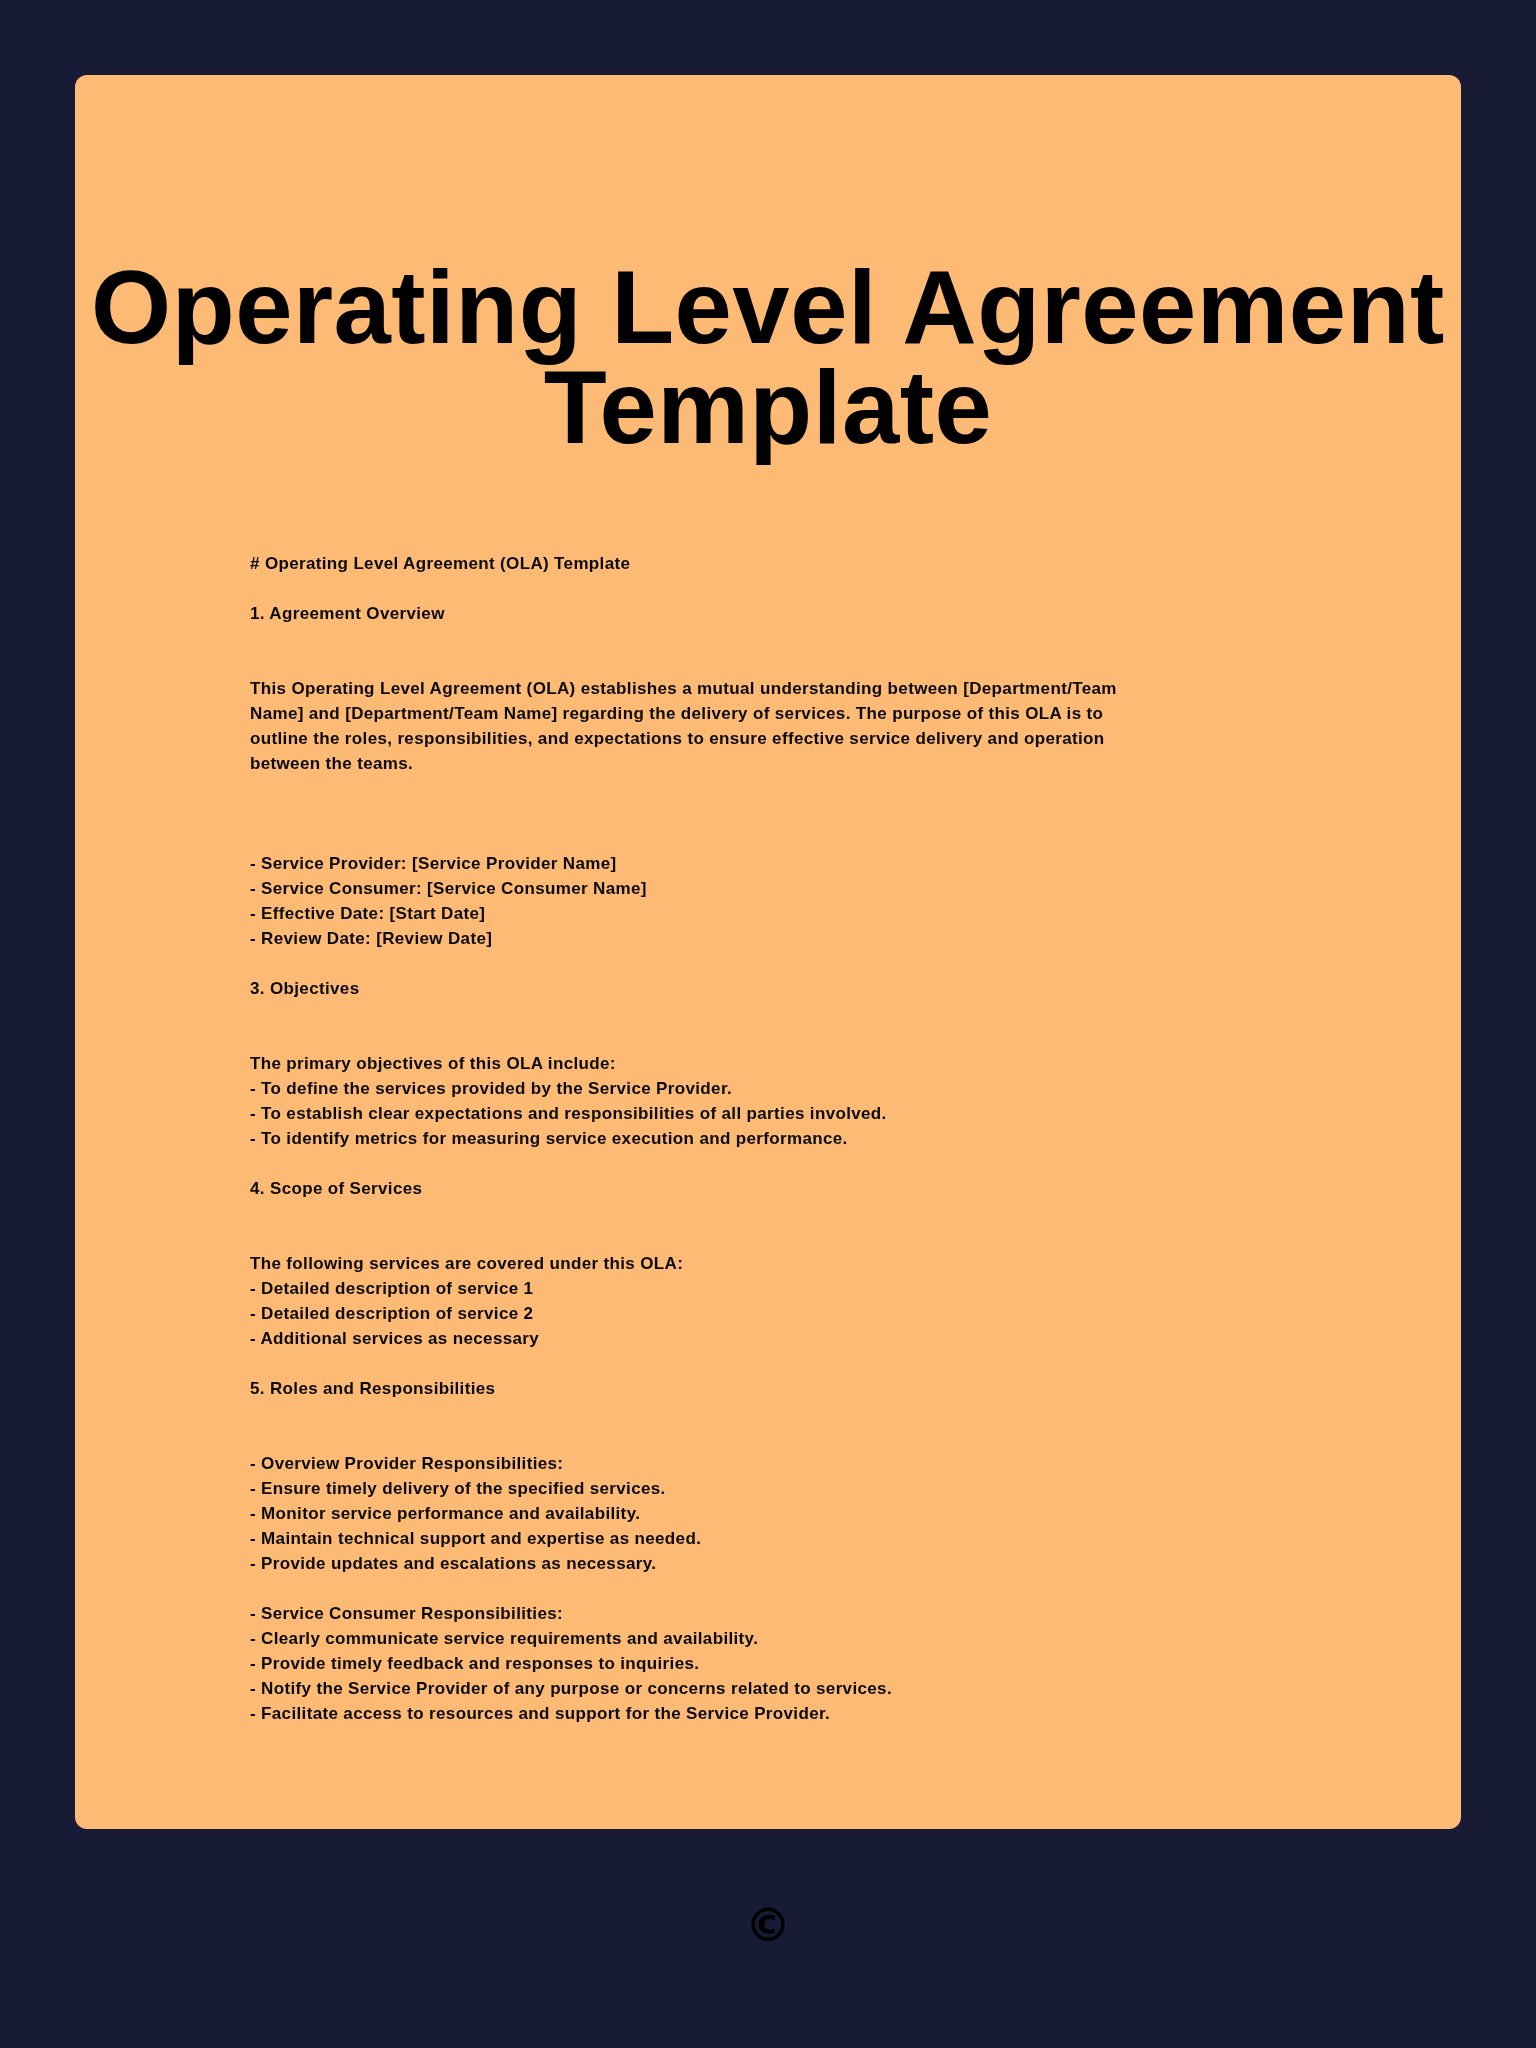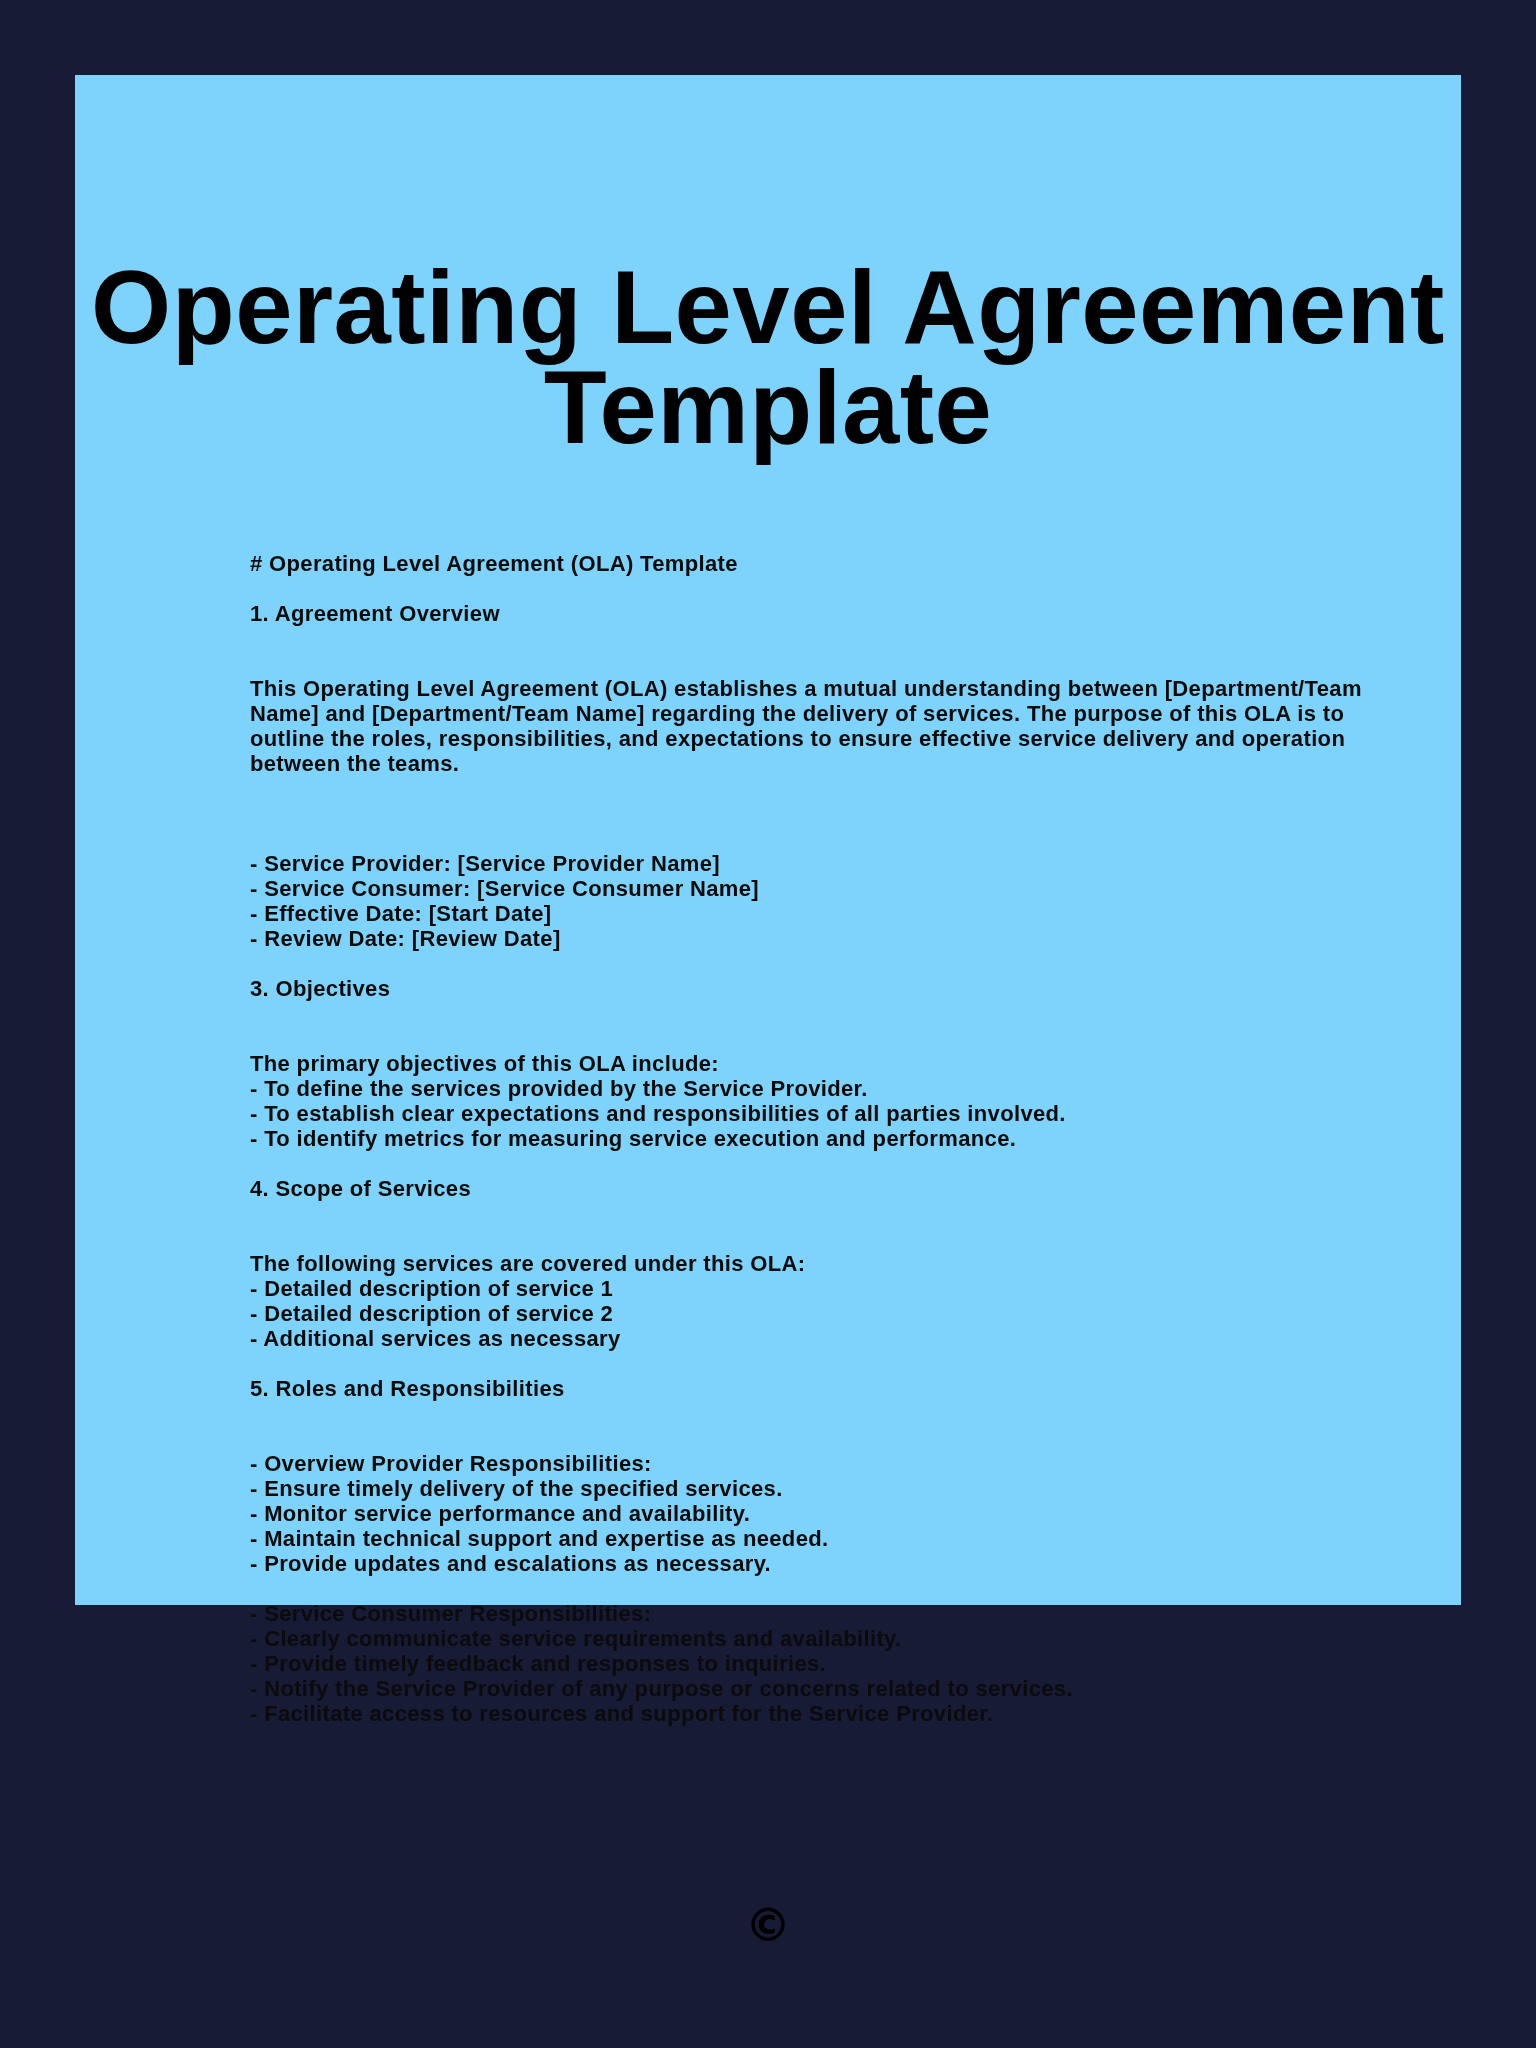--- a/index.html
+++ b/index.html
@@ -12,22 +12,23 @@
       background: #171b36;
       position: relative;
       overflow: hidden;
       font-family: "Liberation Sans", "DejaVu Sans", sans-serif;
     }
     .page {
       position: absolute;
       left: 75px;
       top: 75px;
       width: 1386px;
-      height: 1530px;
-      background: #7dd3fc;
+      height: 1754px;
+      background: #fdba74;
+      border-radius: 12px;
     }
     .title {
       position: absolute;
       left: 0;
       top: 183px;
       width: 1386px;
       margin: 0;
       text-align: center;
       font-family: "Liberation Sans", sans-serif;
       font-weight: bold;
@@ -40,21 +41,21 @@
       display: block;
       white-space: nowrap;
     }
     .body {
       position: absolute;
       left: 175px;
       top: 476px;
       width: 1040px;
       font-family: "Liberation Sans", sans-serif;
       font-weight: bold;
-      font-size: 22px;
+      font-size: 17px;
       line-height: 25px;
       color: #0b0b0b;
       letter-spacing: 0.35px;
     }
     .line {
       display: block;
       height: 25px;
       white-space: pre;
     }
     .copyright {

